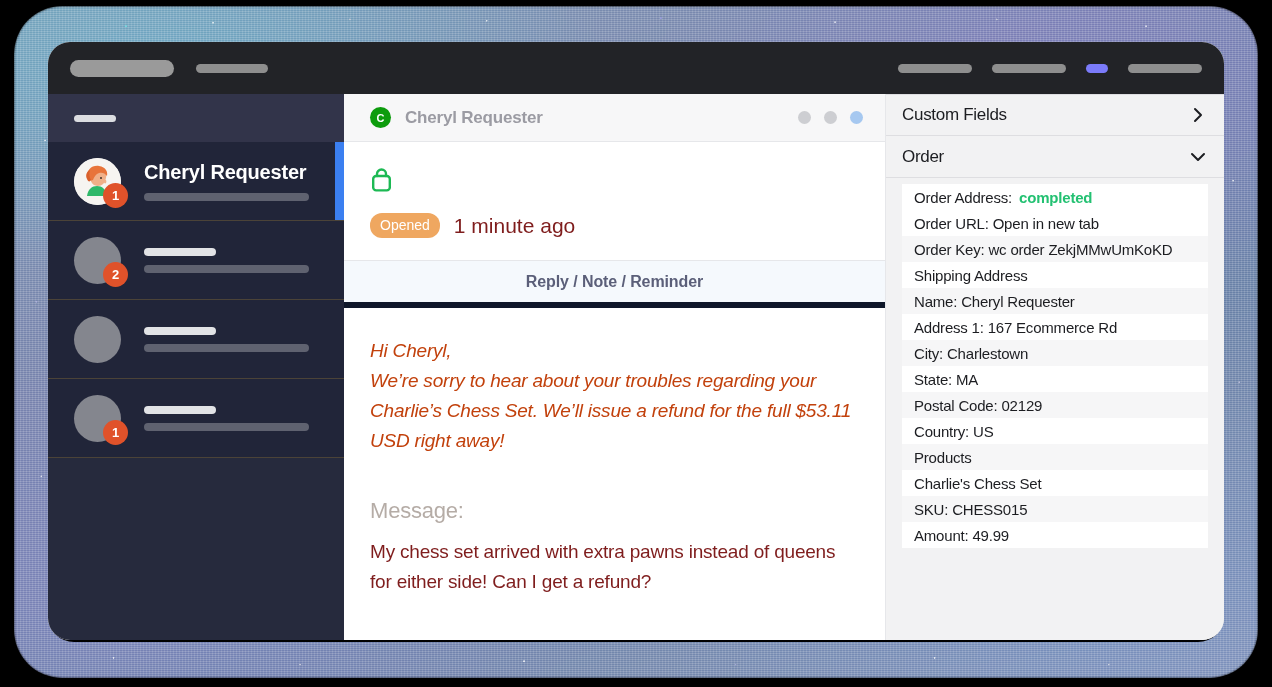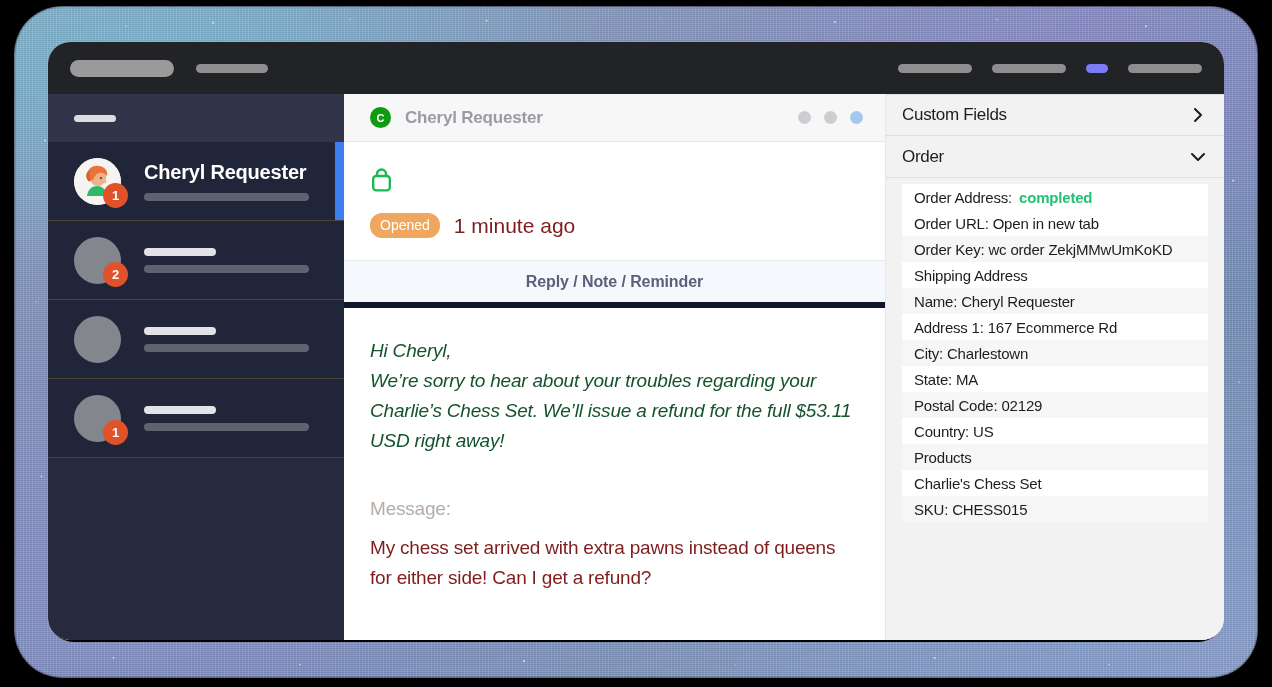--- a/index.html
+++ b/index.html
@@ -352,26 +352,26 @@
 
   .msg-area {
     flex: 1;
     padding: 28px 26px 0 26px;
     overflow: hidden;
   }
   .reply-block {
     font-style: italic;
     font-size: 19px;
     line-height: 1.58;
-    color: #14532d;
+    color: #c2410c;
     letter-spacing: -0.2px;
   }
   .msg-label {
     margin-top: 42px;
-    font-size: 19px;
+    font-size: 22px;
     color: #b5aca6;
     letter-spacing: -0.2px;
   }
   .msg-body {
     margin-top: 13px;
     font-size: 19px;
     line-height: 1.55;
     color: #7f1d1d;
     letter-spacing: -0.2px;
   }
@@ -621,19 +621,22 @@
             </div>
           <div class="field-row even">
               <span>Products</span>
             </div>
           <div class="field-row odd">
               <span>Charlie's Chess Set</span>
             </div>
           <div class="field-row even">
               <span>SKU: CHESS015</span>
             </div>
+          <div class="field-row odd">
+              <span>Amount: 49.99</span>
+            </div>
         </div>
 
       </div>
 
     </div>
   </div>
 </div>
 
 </body></html>

